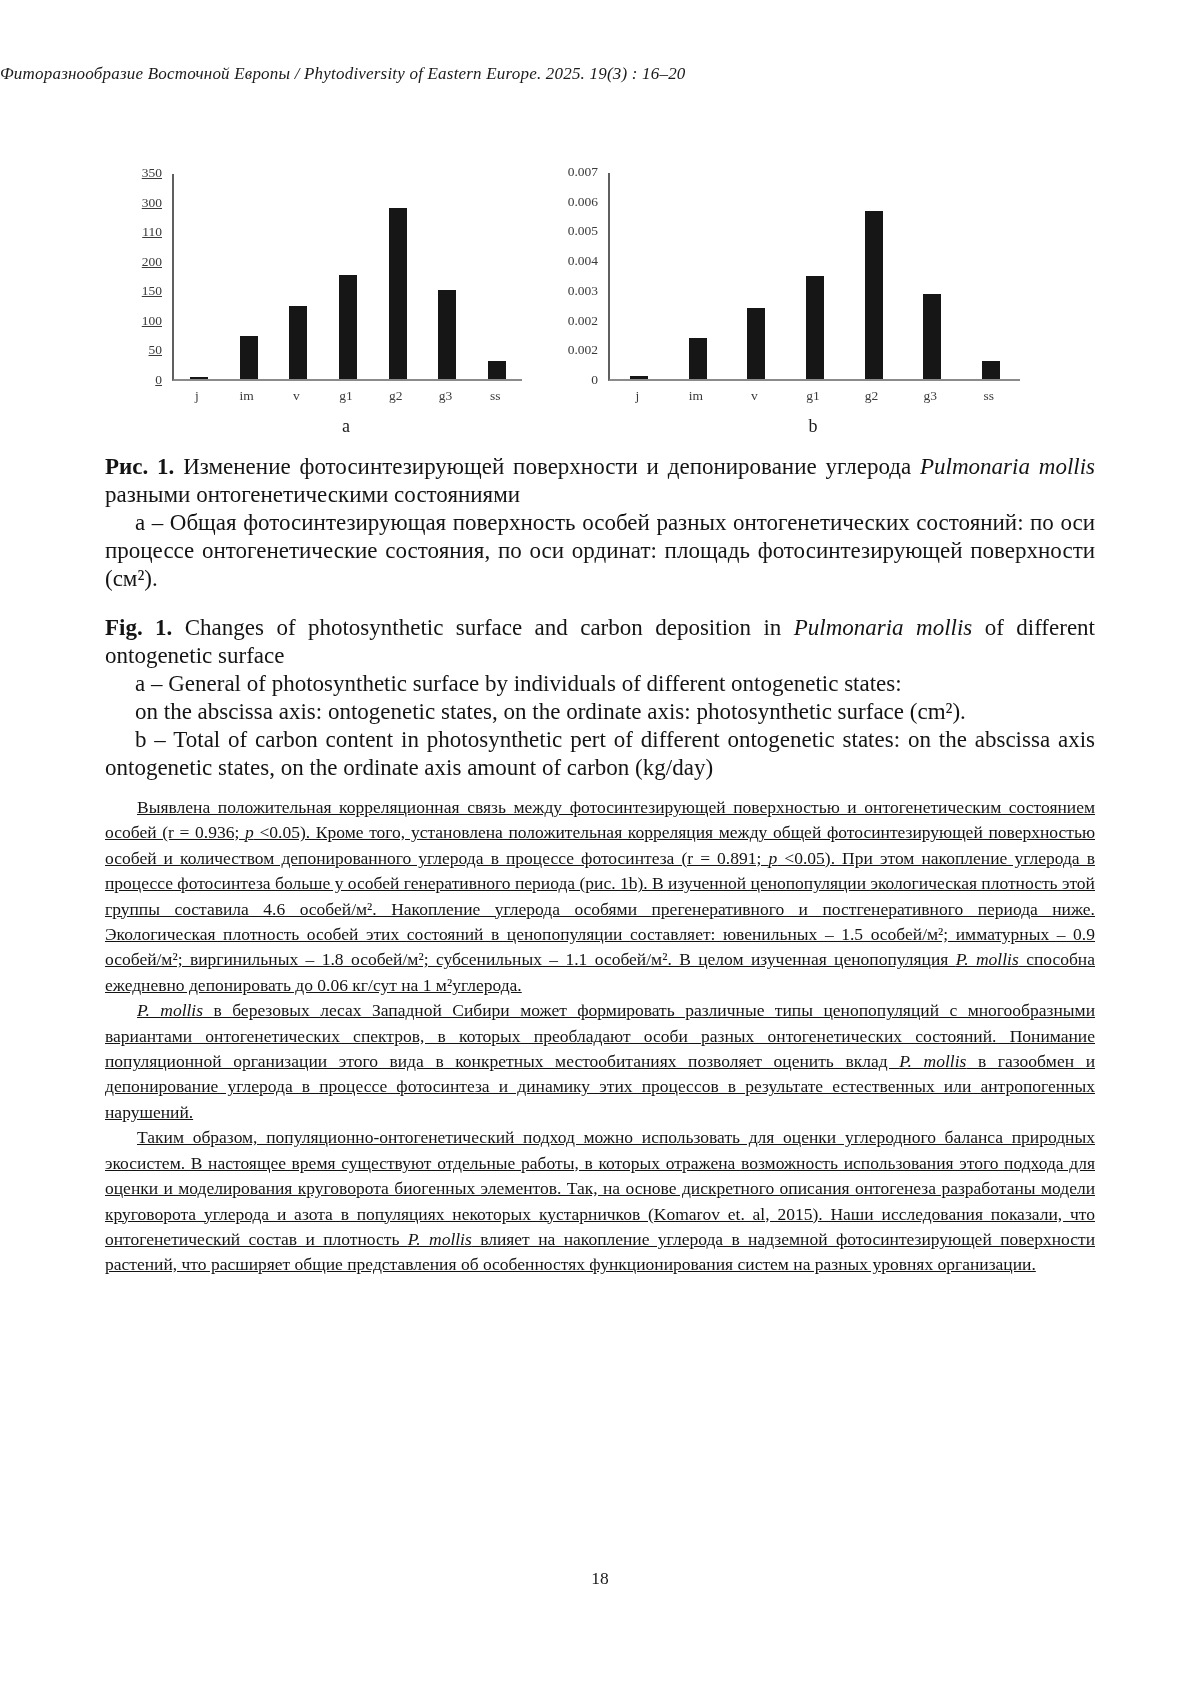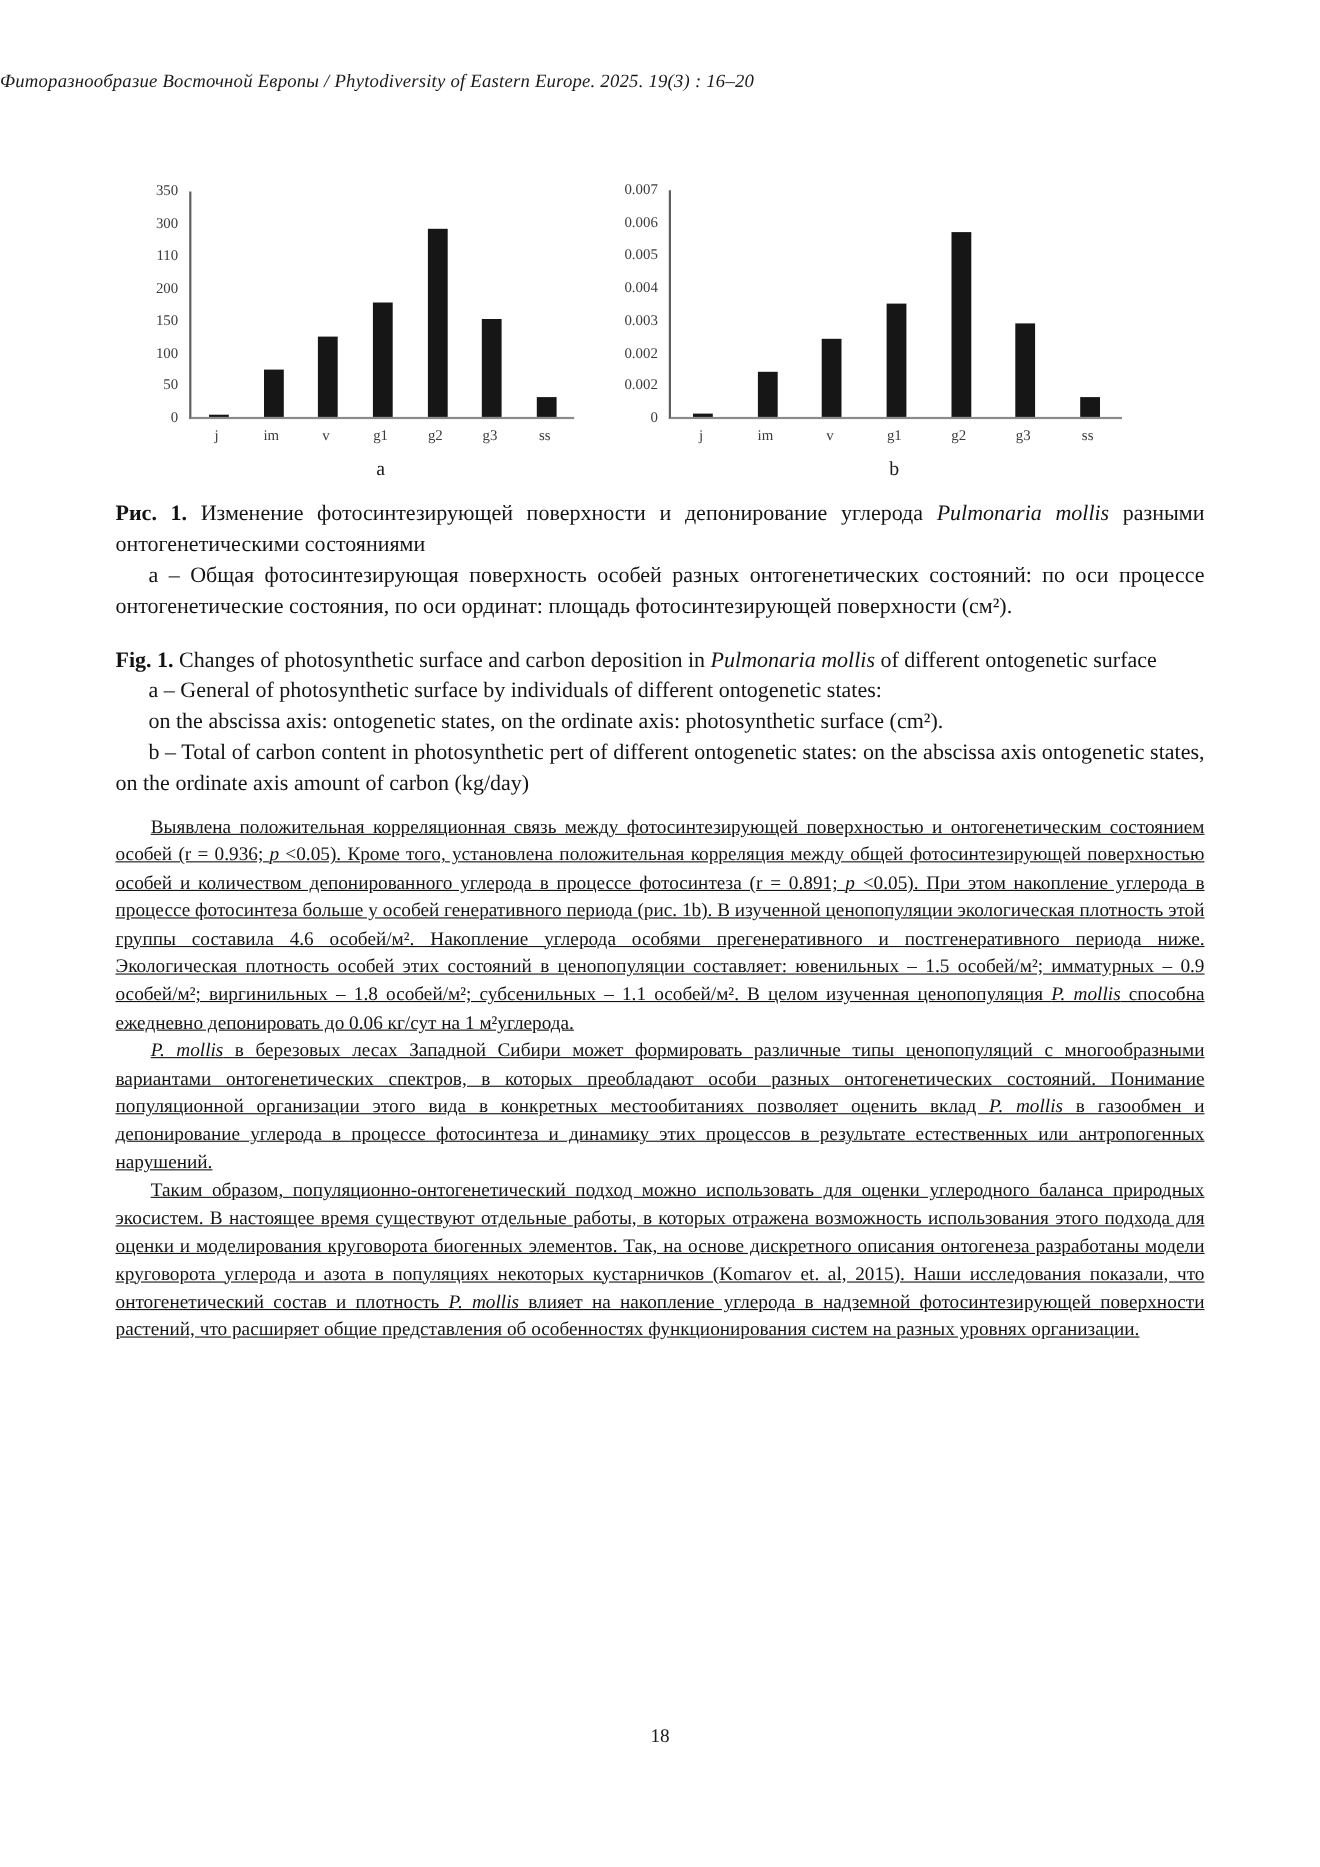--- a/index.html
+++ b/index.html
@@ -22,28 +22,28 @@
   }
   #chart-a .plot{left:58px;top:24px;width:348px;height:205px;}
   #chart-b .plot{left:68px;top:23px;width:410px;height:206px;}
   .slot{flex:1;display:flex;justify-content:center;align-items:flex-end;height:100%;}
   .bar{width:18px;background:#161616;}
   .xaxis{position:absolute;display:flex;}
   #chart-a .xaxis{left:58px;top:238px;width:348px;}
   #chart-b .xaxis{left:68px;top:238px;width:410px;}
   .xlab{flex:1;text-align:center;font-size:13.5px;color:#3a3a3a;}
   .ylab{position:absolute;left:0;text-align:right;font-size:13.5px;color:#3a3a3a;}
-  #chart-a .ylab{width:48px;}
+  #chart-a .ylab{width:48px;text-decoration:underline;}
   #chart-b .ylab{width:58px;}
   .sublabel{position:absolute;top:266px;text-align:center;font-size:18px;color:#1a1a1a;}
   #chart-a .sublabel{left:58px;width:348px;}
   #chart-b .sublabel{left:68px;width:410px;}
   
   .content{position:absolute;top:453px;left:105px;width:990px;}
-  .caption p{margin:0;font-size:20px;line-height:28px;text-align:justify;}
+  .caption p{margin:0;font-size:23px;line-height:28px;text-align:justify;}
   .caption p.sub{text-indent:30px;}
   .caption-en{margin-top:21px;}
   .body-text{margin-top:13px;}
   .body-text p{margin:0;font-size:17.5px;line-height:25.4px;text-align:justify;text-indent:32px;text-decoration:underline;}
   .pagenum{position:absolute;top:1568px;left:0;width:100%;text-align:center;font-size:17.5px;color:#1a1a1a;}
 </style>
 </head>
 <body>
 
 <div class="page">

